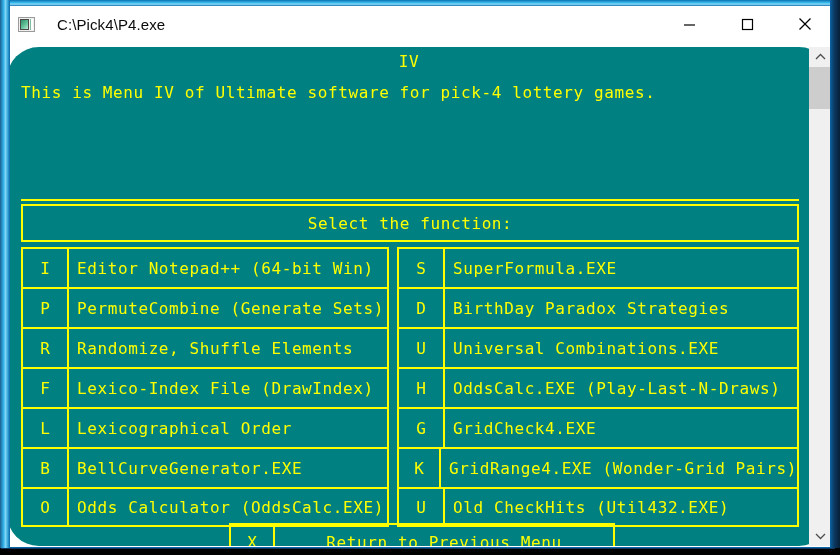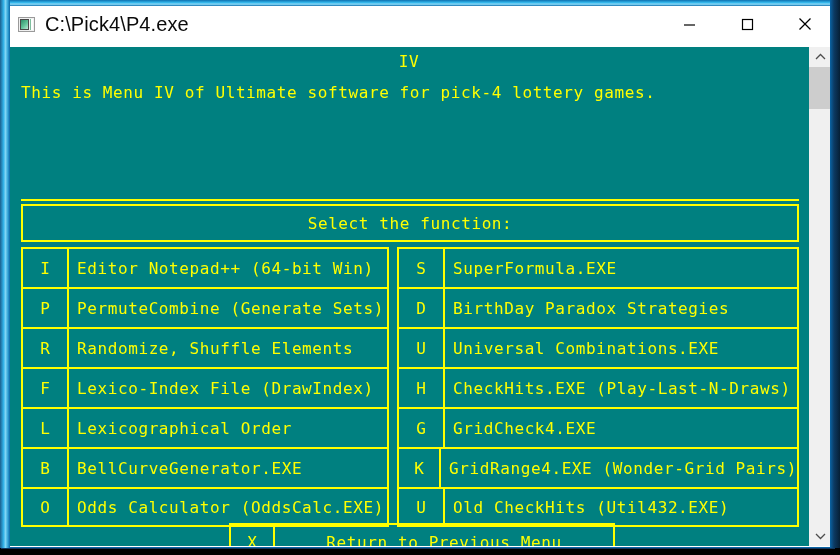--- a/index.html
+++ b/index.html
@@ -80,23 +80,23 @@
     box-sizing: border-box;
   }
   .title-icon .ti-b {
     flex: 1;
     background: #ffffff;
     margin-left: 1px;
     border-left: 1px solid #7fbf9f;
     box-sizing: border-box;
   }
   .title-text {
-    margin-left: 10px;
+    margin-left: 22px;
     font-family: "Liberation Sans", sans-serif;
-    font-size: 20px;
+    font-size: 15px;
     color: #0b0b0b;
     letter-spacing: 0.1px;
     white-space: nowrap;
   }
   .win-controls {
     margin-left: auto;
     display: flex;
     height: 44px;
   }
   .win-btn {
@@ -109,20 +109,21 @@
   .win-btn svg { display: block; }
 
   
   .console {
     position: absolute;
     left: 4px; top: 46px;
     width: 824px; height: 499px;
     background: #008080;
     overflow: hidden;
     box-sizing: border-box;
+    border-radius: 32px;
   }
 
   .con-text {
     position: absolute;
     color: #ffff00;
     font-family: "DejaVu Sans Mono", "Liberation Mono", monospace;
     font-size: 16px;
     line-height: 16px;
     white-space: pre;
     letter-spacing: 0.6px;
@@ -380,21 +381,21 @@
             <div class="mrow">
               <div class="mkey">D</div>
               <div class="mlabel">BirthDay Paradox Strategies</div>
             </div>
             <div class="mrow">
               <div class="mkey">U</div>
               <div class="mlabel">Universal Combinations.EXE</div>
             </div>
             <div class="mrow">
               <div class="mkey">H</div>
-              <div class="mlabel">CheckHits.EXE (Play-Last-N-Draws)</div>
+              <div class="mlabel">OddsCalc.EXE (Play-Last-N-Draws)</div>
             </div>
             <div class="mrow">
               <div class="mkey">G</div>
               <div class="mlabel">GridCheck4.EXE</div>
             </div>
             <div class="mrow">
               <div class="mkey">K</div>
               <div class="mlabel">GridRange4.EXE (Wonder-Grid Pairs)</div>
             </div>
             <div class="mrow">

